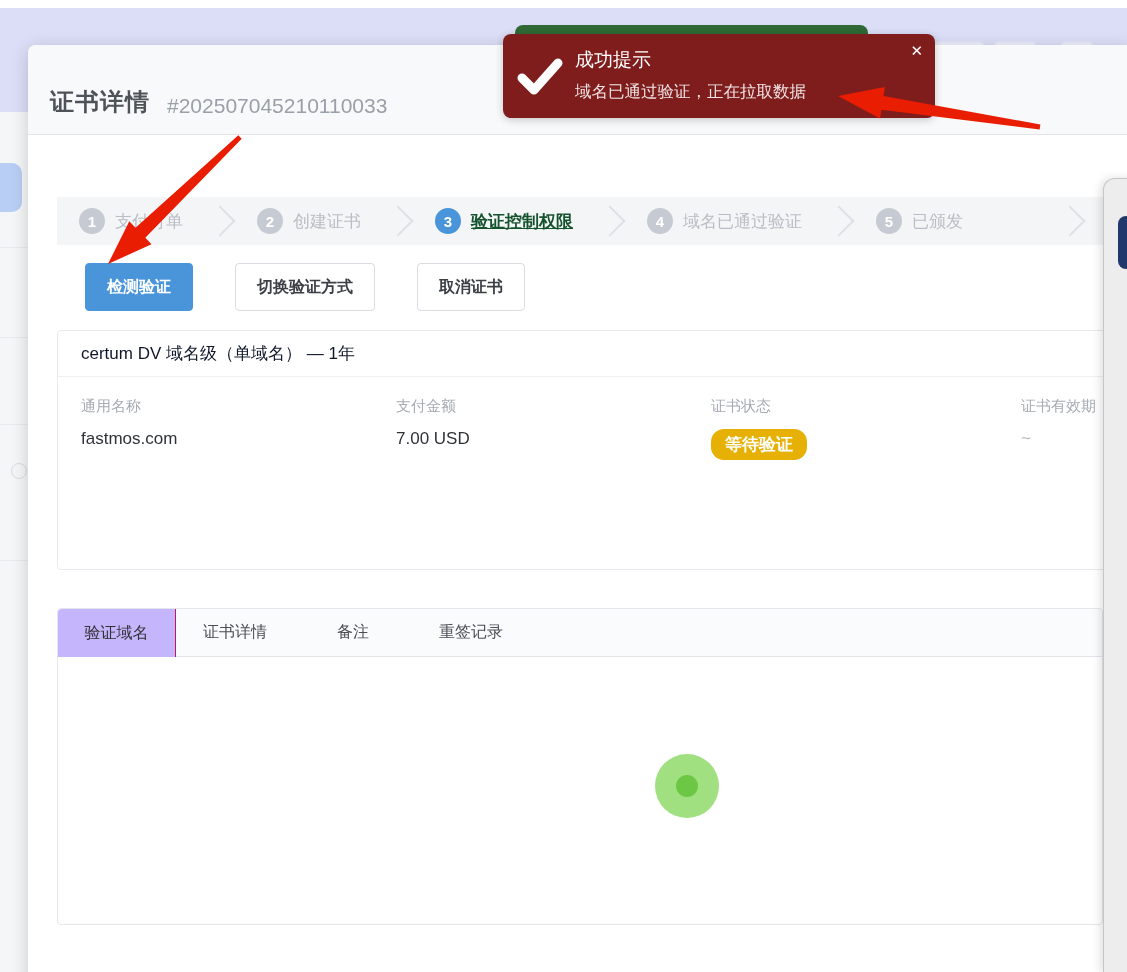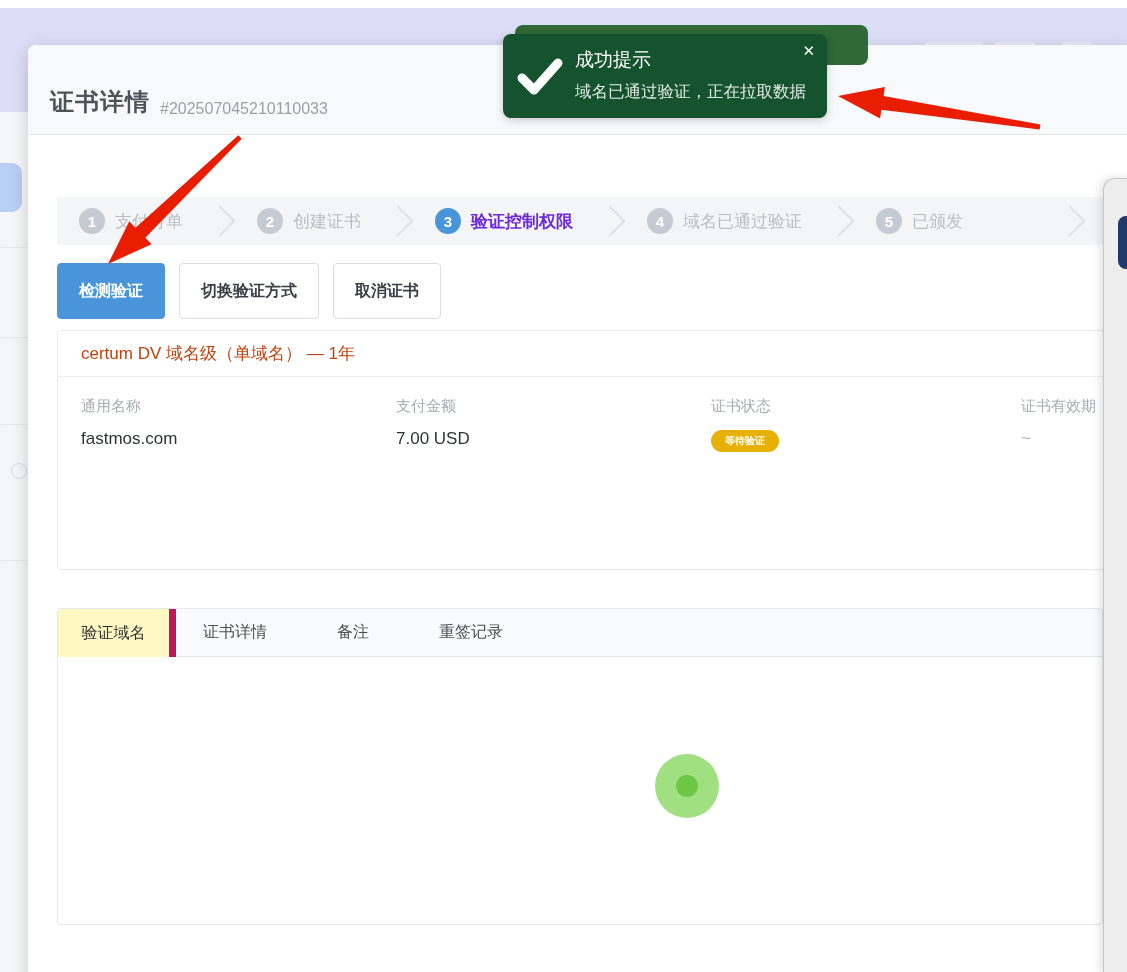--- a/index.html
+++ b/index.html
@@ -22,85 +22,85 @@
     background:#ffffff;border-radius:8px;
     box-shadow:0 4px 18px rgba(0,0,0,.18);
   }
   .modal-header{
     position:absolute;left:0;top:0;right:0;height:90px;
     background:#f8f9fa;border-bottom:1px solid #e5e5e5;
     border-radius:8px 8px 0 0;
     display:flex;align-items:flex-end;padding:0 0 16px 22px;box-sizing:border-box;
   }
   .modal-title{font-size:24px;font-weight:bold;color:#4e535a;letter-spacing:1px;}
-  .modal-order{font-size:16px;color:#9aa0a8;margin-left:10px;font-weight:normal;}
+  .modal-order{font-size:21px;color:#9aa0a8;margin-left:17px;font-weight:normal;}
 
   
   .steps{
     position:absolute;left:29px;top:152px;width:1046px;height:48px;
     background:#f4f5f6;display:flex;align-items:center;padding-left:22px;box-sizing:border-box;
   }
   .step{display:flex;align-items:center;gap:10px;white-space:nowrap;}
   .step-circle{
     width:26px;height:26px;border-radius:50%;background:#c6cad2;color:#fff;
     font-size:15px;font-weight:bold;display:flex;align-items:center;justify-content:center;
   }
   .step-label{font-size:17px;color:#b9bdc5;}
   .step.active .step-circle{background:#4a94da;}
-  .step.active .step-label{color:#6d28d9;font-weight:bold;}
+  .step.active .step-label{color:#14532d;font-weight:bold;text-decoration:underline;}
   .chev{width:20px;height:20px;border-top:2px solid #dde1e6;border-right:2px solid #dde1e6;
     transform:rotate(45deg);margin:0 26px;flex:none;}
   .chev.last{margin-left:auto;margin-right:22px;}
 
   
   .actions{position:absolute;left:29px;top:218px;display:flex;gap:14px;}
-  .btn{height:56px;border-radius:4px;font-size:16px;font-weight:bold;
-    display:flex;align-items:center;justify-content:center;padding:0 21px;box-sizing:border-box;cursor:pointer;}
+  .btn{height:48px;border-radius:4px;font-size:16px;font-weight:bold;
+    display:flex;align-items:center;justify-content:center;padding:0 21px;box-sizing:border-box;cursor:pointer;margin-left:28px;}
   .btn.primary{background:#4a94da;color:#ffffff;border:1px solid #4a94da;}
   .btn.plain{background:#ffffff;color:#3c4046;border:1px solid #d9dce1;}
 
   
   .card{
     position:absolute;left:29px;top:285px;width:1056px;height:240px;
     border:1px solid #e6e9ee;border-radius:4px;background:#fff;box-sizing:border-box;
   }
   .card-head{height:45px;border-bottom:1px solid #eef0f3;display:flex;align-items:center;
-    padding-left:23px;font-size:17px;color:#c2410c;}
+    padding-left:23px;font-size:17px;color:#0f172a;}
   .card-grid{display:grid;grid-template-columns:315px 315px 310px 1fr;padding:20px 0 0 23px;}
   .field{margin-bottom:26px;}
   .f-label{font-size:15px;color:#a6abb2;margin-bottom:13px;font-family:Liberation Mono, monospace;}
   .f-value{font-size:17px;color:#2f3338;}
   .f-value.muted{color:#b5b9bf;}
-  .badge{display:inline-block;background:#e6b004;color:#fff;font-size:10px;font-weight:bold;
+  .badge{display:inline-block;background:#e6b004;color:#fff;font-size:17px;font-weight:bold;
     padding:4px 14px;border-radius:13px;}
 
   
   .tab-panel{
     position:absolute;left:29px;top:563px;width:1046px;height:317px;
     border:1px solid #e3e7eb;border-radius:4px;background:#fff;box-sizing:border-box;
   }
   .tab-strip{height:47px;background:#fafbfc;border-bottom:1px solid #e3e7eb;display:flex;border-radius:4px 4px 0 0;}
   .tab{width:118px;height:47px;display:flex;align-items:center;justify-content:center;
     font-size:16px;color:#4a4f55;cursor:pointer;box-sizing:border-box;}
-  .tab.active{background:#fef9c3;border-right:7px solid #be185d;height:48px;color:#303133;border-radius:4px 0 0 0;}
+  .tab.active{background:#c4b5fd;border-right:1px solid #be185d;height:48px;color:#303133;border-radius:4px 0 0 0;}
   .loader-outer{position:absolute;left:597px;top:145px;width:64px;height:64px;border-radius:50%;background:#a0e080;}
   .loader-inner{position:absolute;left:21px;top:21px;width:22px;height:22px;border-radius:50%;background:#6cc844;}
 
   
   .drawer{
     position:absolute;left:1103px;top:178px;width:30px;height:794px;
     background:#ededed;border-left:1px solid #c6c6c6;border-top:1px solid #c6c6c6;
     border-top-left-radius:12px;box-shadow:-3px 0 8px rgba(0,0,0,.12);
   }
   .drawer-btn{position:absolute;left:14px;top:37px;width:22px;height:53px;background:#20386b;border-radius:8px 0 0 8px;}
 
   
   .toast-behind{position:absolute;left:515px;top:25px;width:353px;height:40px;background:#2f6935;border-radius:8px;}
   .toast{
-    position:absolute;left:503px;top:34px;width:324px;height:84px;background:#14532d;border-radius:8px;
+    position:absolute;left:503px;top:34px;width:432px;height:84px;background:#7f1d1d;border-radius:8px;
     box-shadow:0 2px 8px rgba(0,0,0,.2);color:#fff;
   }
   .toast-check{position:absolute;left:14px;top:22px;}
   .toast-title{position:absolute;left:72px;top:13px;font-size:19px;color:#ffffff;}
   .toast-msg{position:absolute;left:72px;top:47px;font-size:16.5px;color:rgba(255,255,255,.88);}
   .toast-close{position:absolute;right:12px;top:8px;font-size:15px;color:#fff;cursor:pointer;font-weight:bold;}
 
   
   .arrows{position:absolute;left:0;top:0;width:1127px;height:972px;pointer-events:none;z-index:50;}
 </style>

